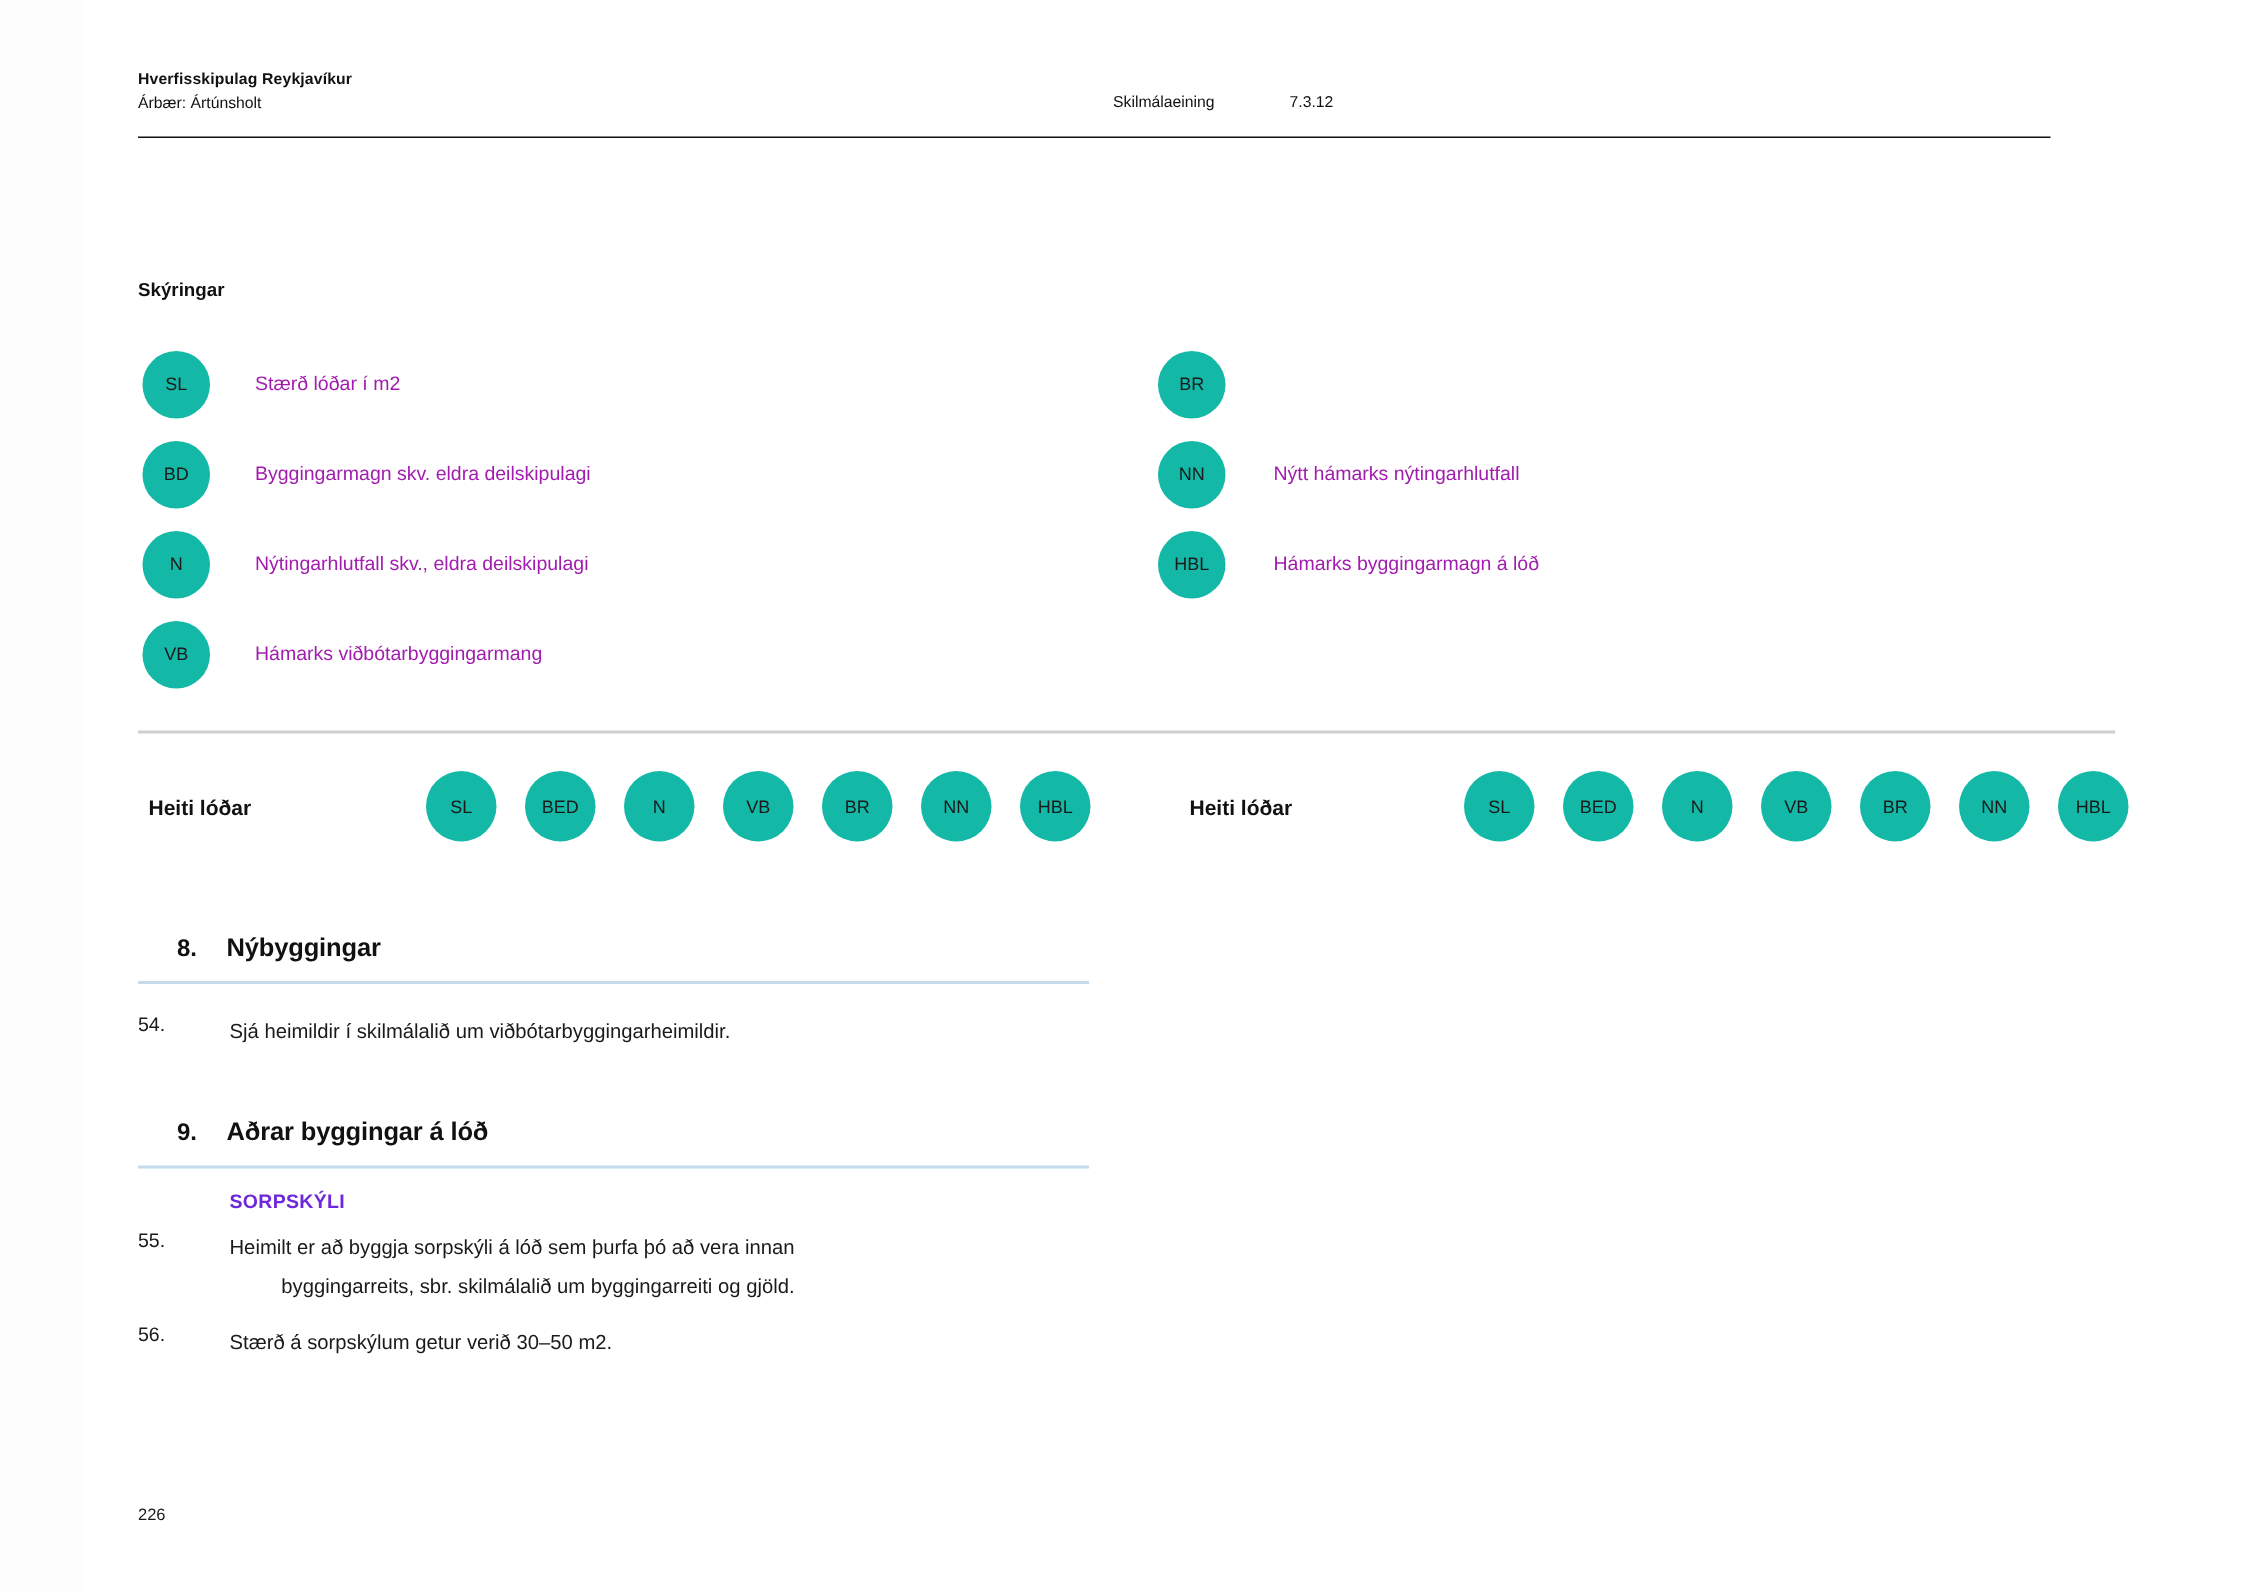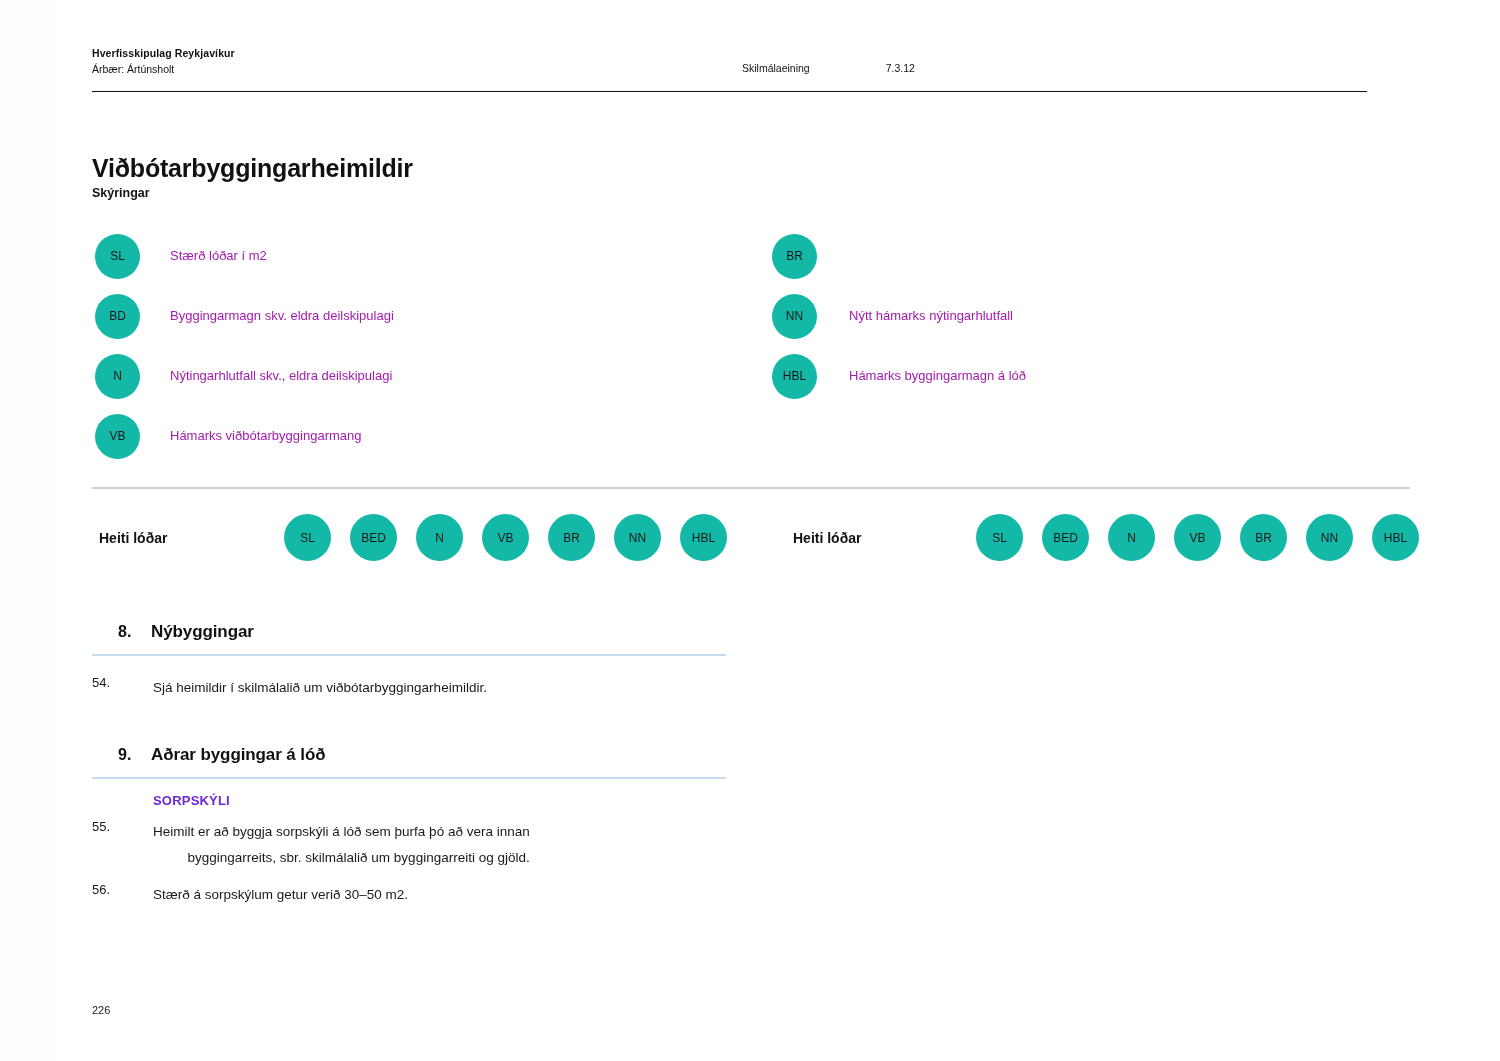--- a/index.html
+++ b/index.html
@@ -61,21 +61,21 @@
     margin-left: 50px;
     padding-top: 16px;
   }
   .header-right .hr-label {
     font-size: 10.5px;
     color: #111;
   }
   .header-right .hr-value {
     font-size: 10.5px;
     color: #111;
-    margin-left: 76px;
+    margin-left: 50px;
   }
   .rule-top {
     position: absolute;
     left: 92px; top: 91px;
     width: 1275px; height: 1px;
     background: #111;
   }
 
   
   .title {
@@ -248,21 +248,20 @@
       <div class="line1">Hverfisskipulag Reykjavíkur</div>
       <div class="line2">Árbær: Ártúnsholt</div>
     </div>
     <div class="header-right">
       <div class="hr-label">Skilmálaeining</div>
       <div class="hr-value">7.3.12</div>
     </div>
   </div>
   <div class="rule-top"></div>
 
-  <h1 class="title">Viðbótarbyggingarheimildir</h1>
   <h2 class="subtitle">Skýringar</h2>
 
   <div class="legend-col left">
     <div class="legend-row">
       <span class="chip">SL</span>
       <span class="legend-text">Stærð lóðar í m2</span>
     </div>
     <div class="legend-row">
       <span class="chip">BD</span>
       <span class="legend-text">Byggingarmagn skv. eldra deilskipulagi</span>

